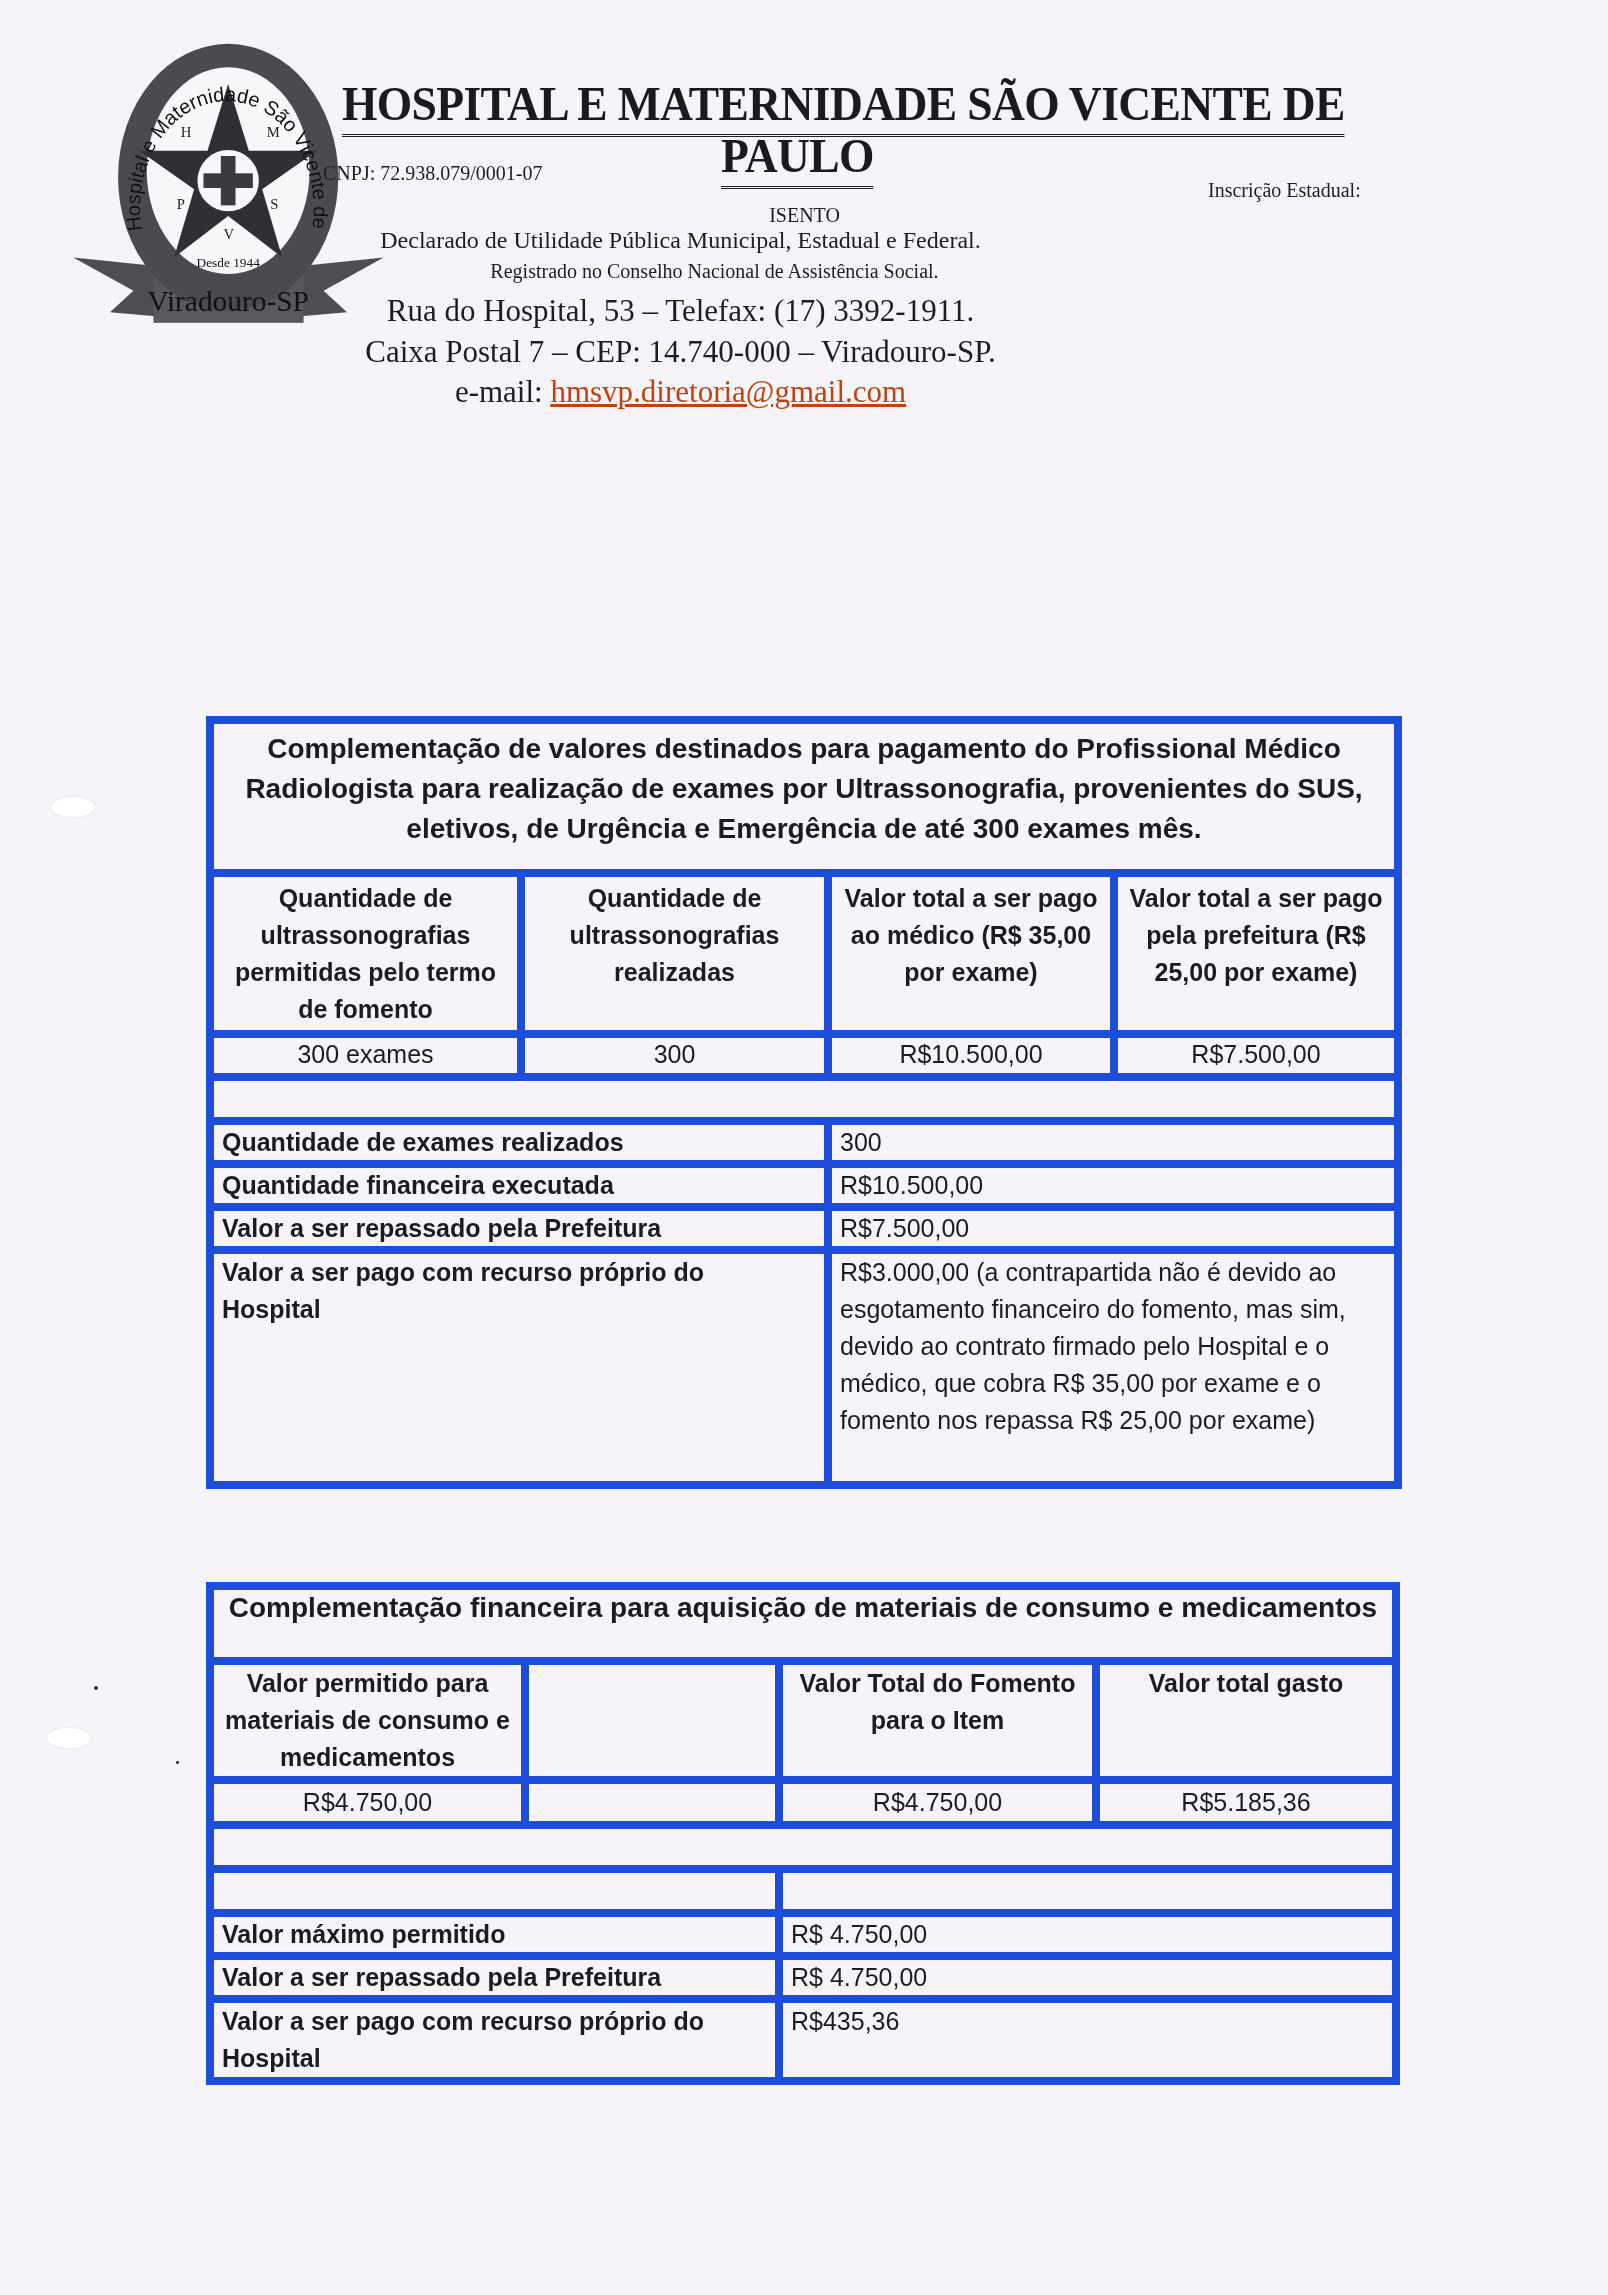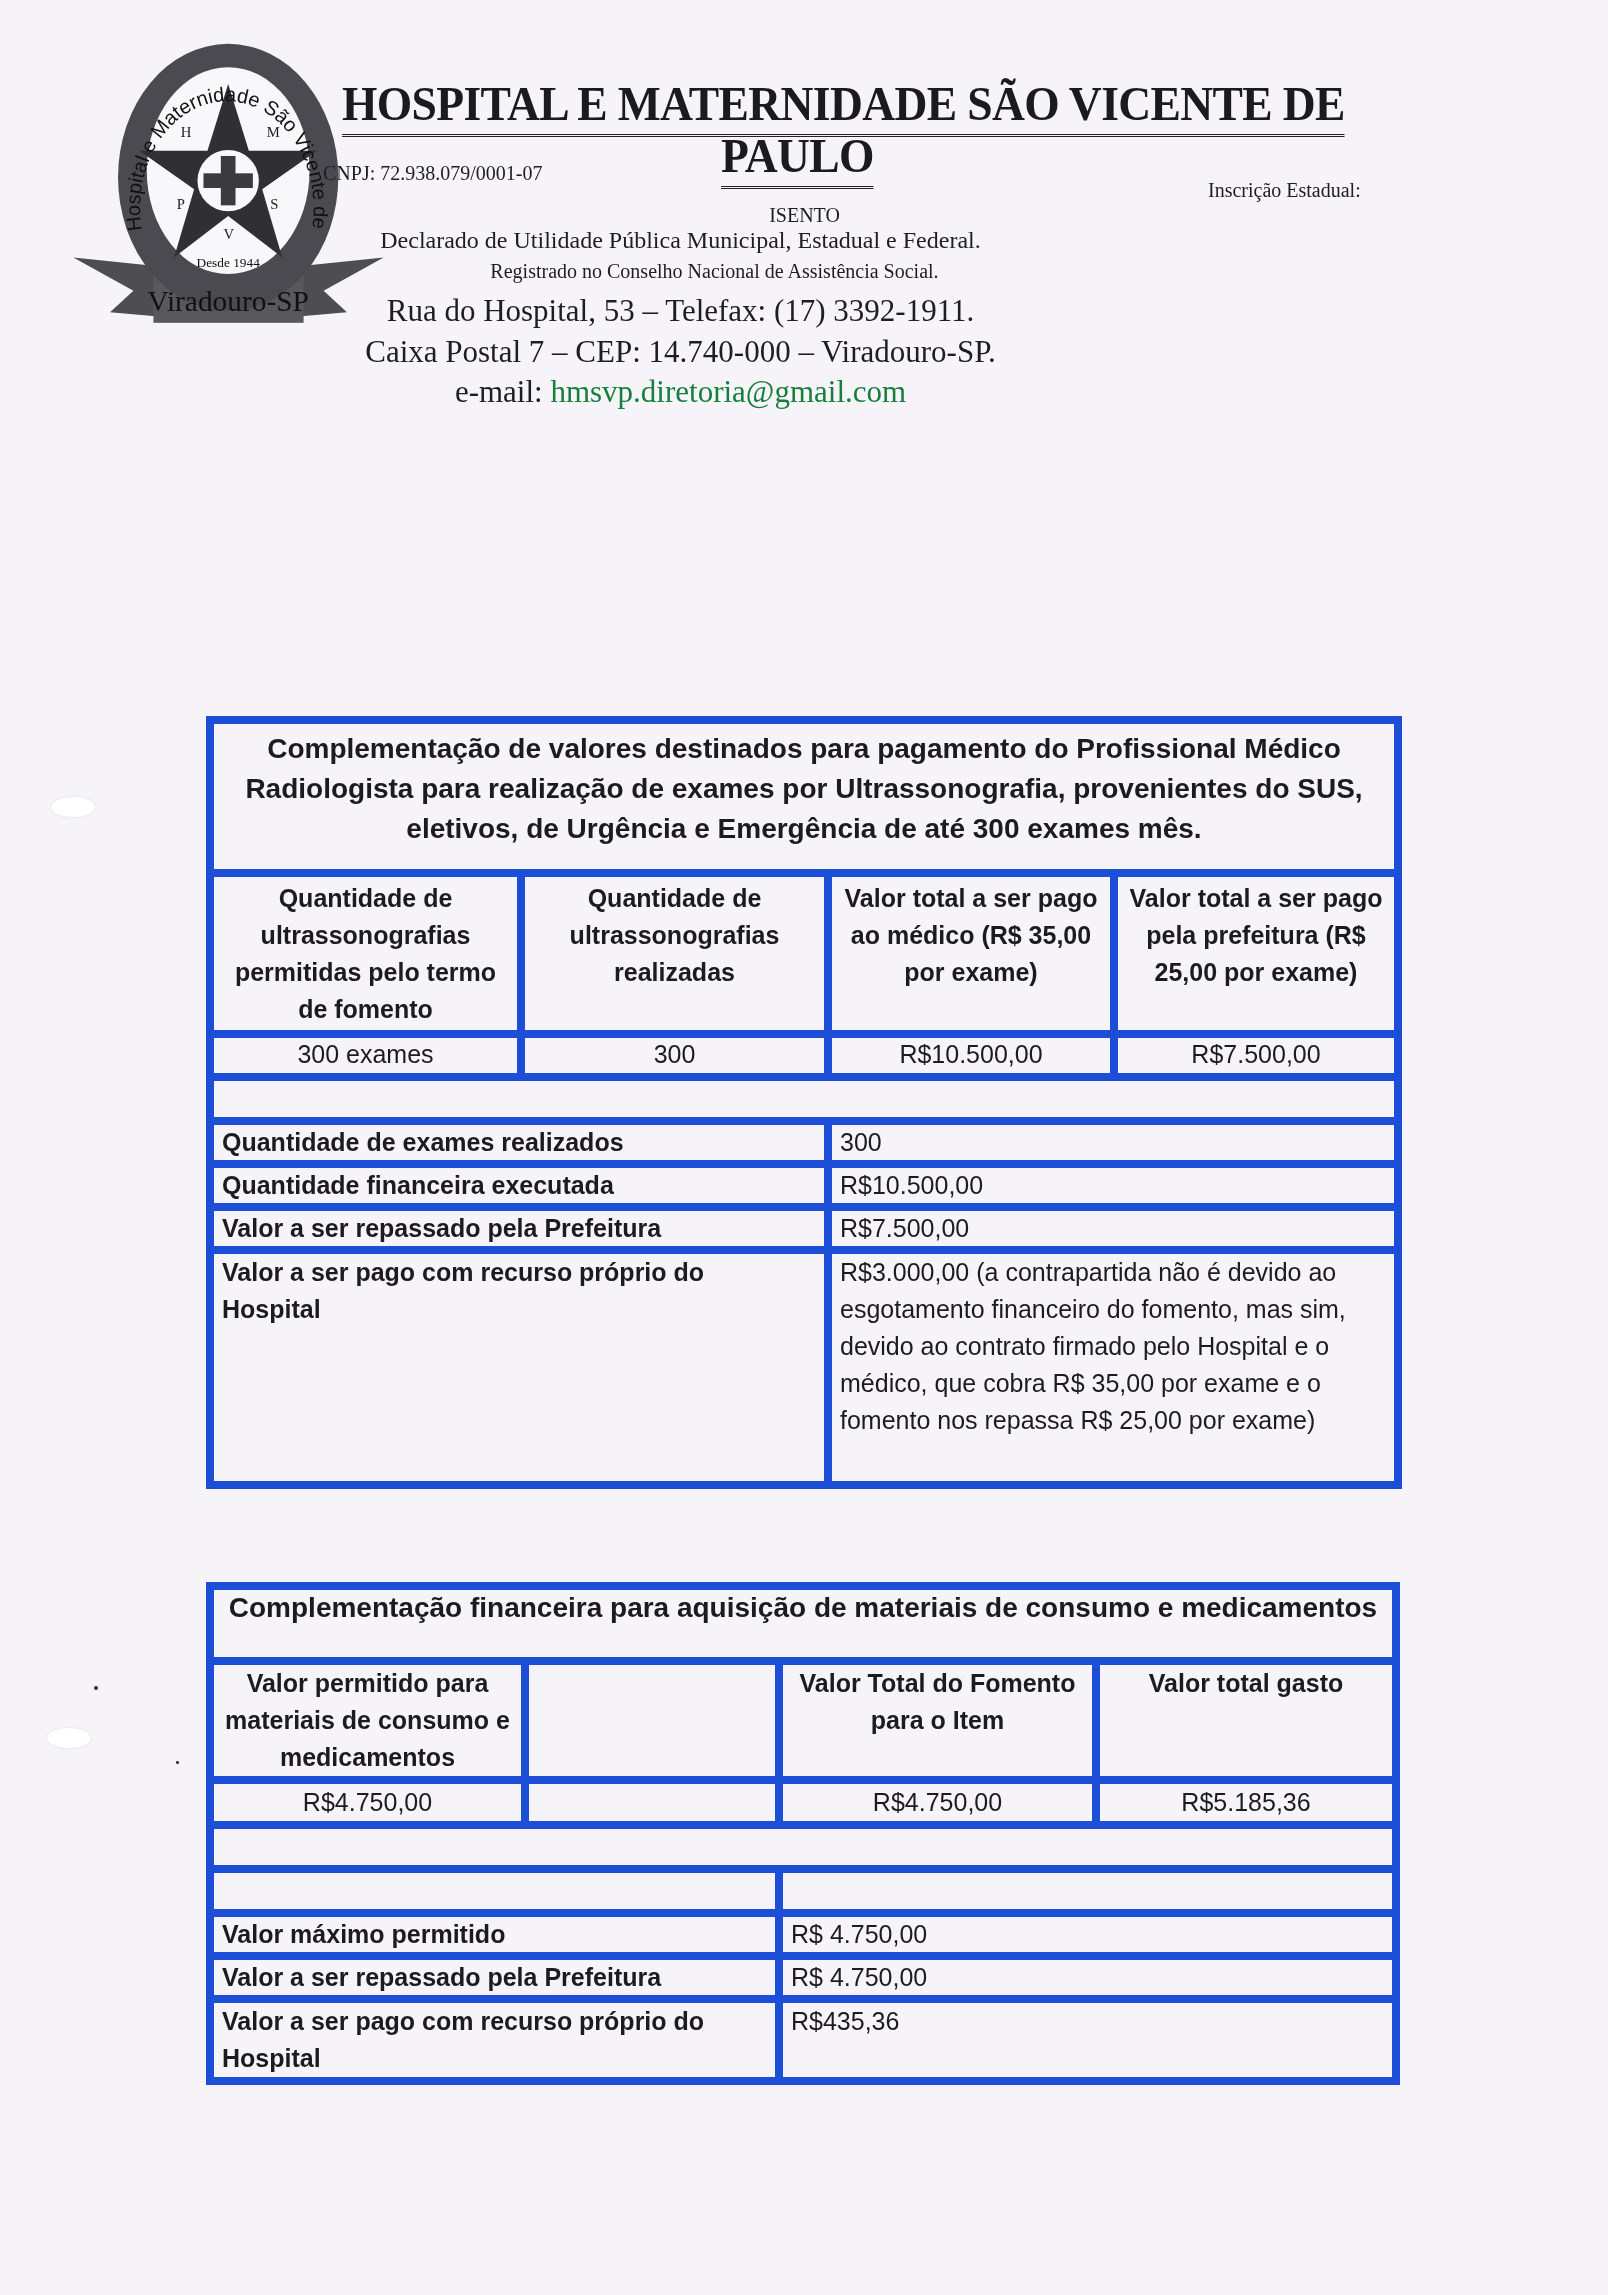--- a/index.html
+++ b/index.html
@@ -23,21 +23,21 @@
   .small-serif { font-size: 20px; white-space: nowrap; }
   #cnpj { left: 323px; top: 162px; }
   #inscricao { left: 1208px; top: 179px; }
   #isento { left: 0; width: 1609px; text-align: center; top: 204px; }
   .center-line { position: absolute; left: 0; width: 1361px; text-align: center; white-space: nowrap; }
   #decl { top: 227px; font-size: 24px; }
   #reg { top: 260px; font-size: 20px; padding-left: 34px; }
   #addr { top: 293px; font-size: 31px; }
   #caixa { top: 334px; font-size: 31px; }
   #email { top: 374px; font-size: 31px; }
-  #email a { color: #15803d; }
+  #email a { color: #c2410c; text-decoration: underline; }
 
   
   table { border-collapse: collapse; position: absolute; table-layout: fixed; }
   td { border: 8px solid #1d4ed8; padding: 0 8px; vertical-align: top;
        font-family: "Liberation Sans", sans-serif; font-size: 25px; line-height: 37px; color: #1b1b20; }
   .thead-big { font-family: "Liberation Sans", sans-serif; font-weight: bold; text-align: center;
        font-size: 28px; line-height: 40px; padding: 5.3px 13.4px 0; }
   .hdr { font-weight: bold; text-align: center; }
   .c { text-align: center; }
   .b { font-weight: bold; }

